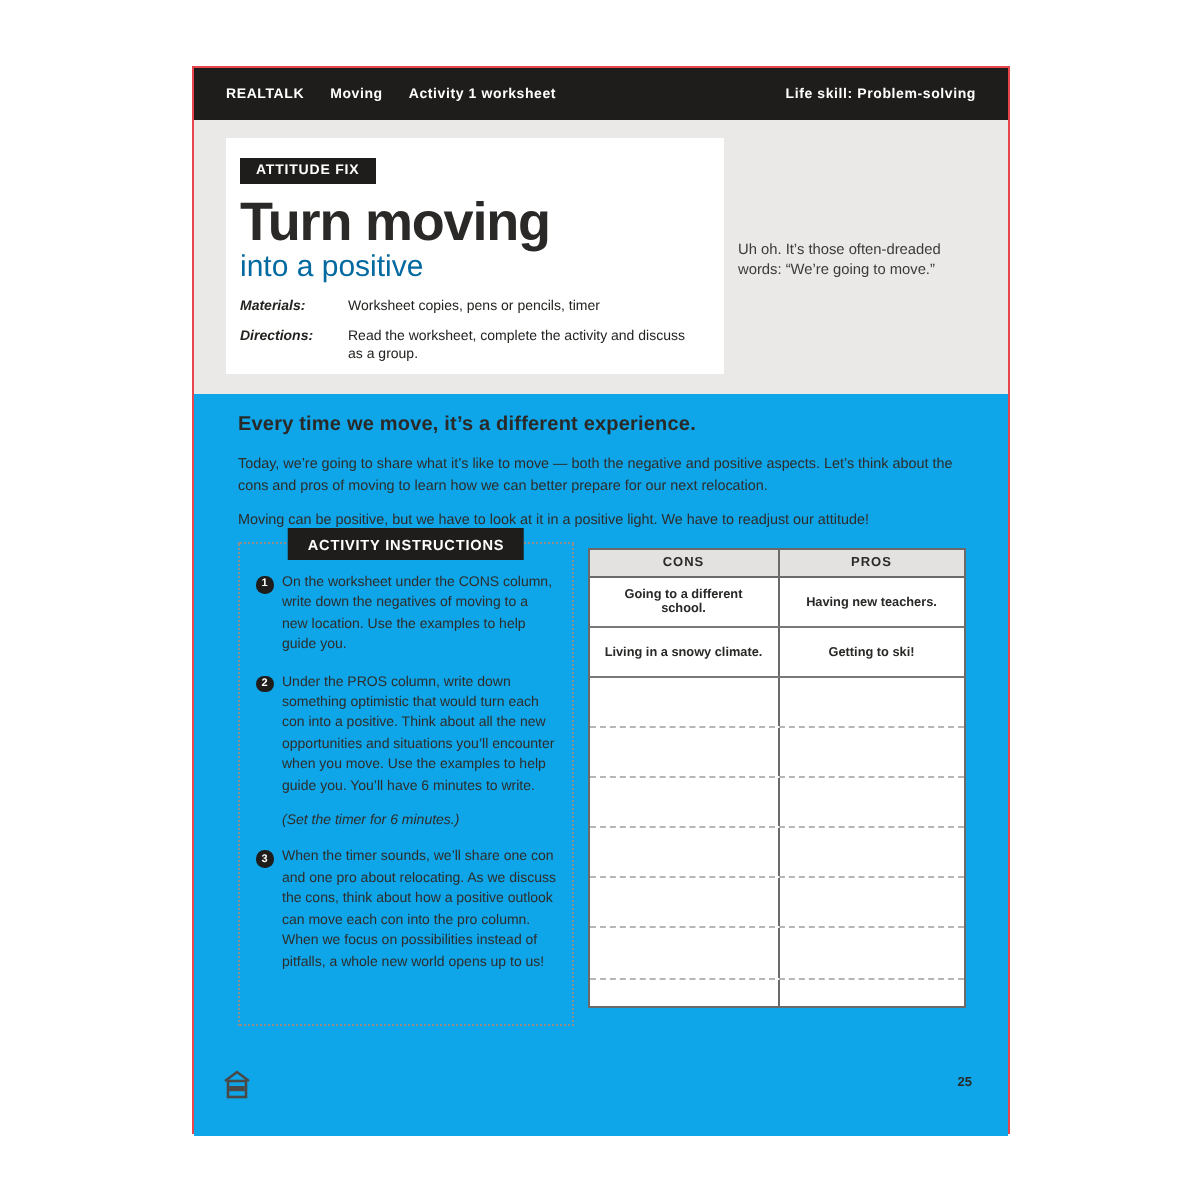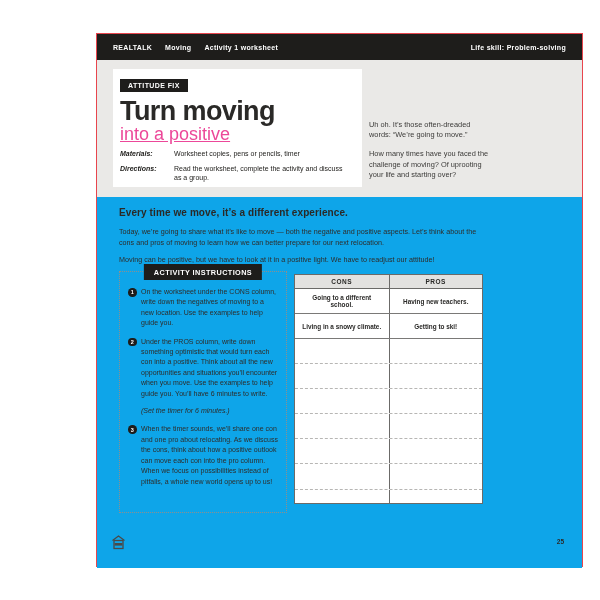--- a/index.html
+++ b/index.html
@@ -1,35 +1,35 @@
 <!DOCTYPE html>
 <html><head>
 <meta charset="utf-8">
 <style>
   html,body{margin:0;padding:0;background:#fff;}
   .canvas{position:relative;width:600px;height:600px;background:#ffffff;overflow:hidden;
           font-family:"Liberation Sans", sans-serif;color:#23221f;}
-  .card{position:absolute;left:96px;top:33px;width:487px;height:534px;background:#ffffff;
+  .card{position:absolute;left:96px;top:33px;width:409px;height:534px;background:#ffffff;
         border:1.5px solid var(--accent,#e8454d);box-sizing:border-box;}
 
   
   .topbar{height:26px;background:#1e1d1b;display:flex;align-items:center;
           justify-content:space-between;padding:0 16px;}
   .topbar .grp{display:flex;gap:13px;}
   .topbar span{color:#fff;font-size:7px;font-weight:bold;letter-spacing:.3px;white-space:nowrap;}
 
   
   .hero{position:relative;height:137px;background:#eae9e7;}
   .hero-card{position:absolute;left:16px;top:9px;width:249px;height:118px;background:#fff;
              box-sizing:border-box;padding:5px 7px;overflow:hidden;}
   .tag{display:inline-block;background:#1e1d1b;color:#fff;font-weight:bold;
        font-size:7px;letter-spacing:.4px;padding:3px 8px;}
   .hero-card h1{margin:5px 0 0;font-size:27px;line-height:28px;font-weight:800;
                 letter-spacing:-.6px;color:#2a2927;}
-  .hero-card h2{margin:1px 0 7px;font-size:18px;line-height:16px;font-weight:400;color:#ec4899;text-decoration:underline;}
+  .hero-card h2{margin:1px 0 7px;font-size:15px;line-height:16px;font-weight:400;color:#0369a1;}
   .meta{display:grid;grid-template-columns:50px 1fr;font-size:7px;line-height:9.5px;
         margin-top:5px;column-gap:4px;max-width:225px;}
   .meta .lbl{font-weight:bold;font-style:italic;}
   .hero-aside{position:absolute;left:272px;top:60px;width:124px;font-size:7.4px;
               line-height:10.2px;color:#3b3a38;}
   .hero-aside p{margin:0 0 9px;}
 
   
   .body{position:relative;height:371px;background:#0ea5e9;padding:10px 22px 0;box-sizing:border-box;}
   .body h3{margin:0 0 8px;font-size:10px;letter-spacing:.1px;font-weight:800;color:#2a2927;}
@@ -86,21 +86,20 @@
           <span class="lbl">Materials:</span>
           <span>Worksheet copies, pens or pencils, timer</span>
         </div>
         <div class="meta">
           <span class="lbl">Directions:</span>
           <span>Read the worksheet, complete the activity and discuss as a group.</span>
         </div>
       </div>
       <div class="hero-aside">
         <p>Uh oh. It’s those often-dreaded words: “We’re going to move.”</p>
-        <p>How many times have you faced the challenge of moving? Of uprooting your life and starting over?</p>
       </div>
     </div>
 
     <div class="body">
       <h3>Every time we move, it’s a different experience.</h3>
       <p class="intro">Today, we’re going to share what it’s like to move — both the negative and positive aspects. Let’s think about the cons and pros of moving to learn how we can better prepare for our next relocation.</p>
       <p class="intro">Moving can be positive, but we have to look at it in a positive light. We have to readjust our attitude!</p>
 
       <div class="columns">
         <div class="instructions-box">

